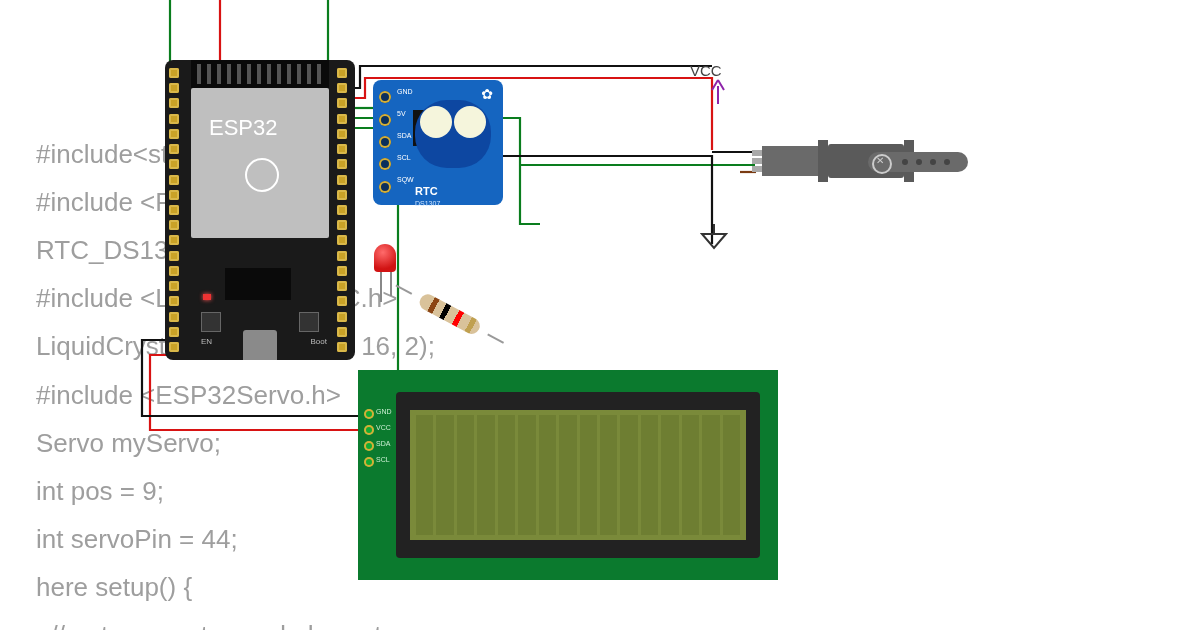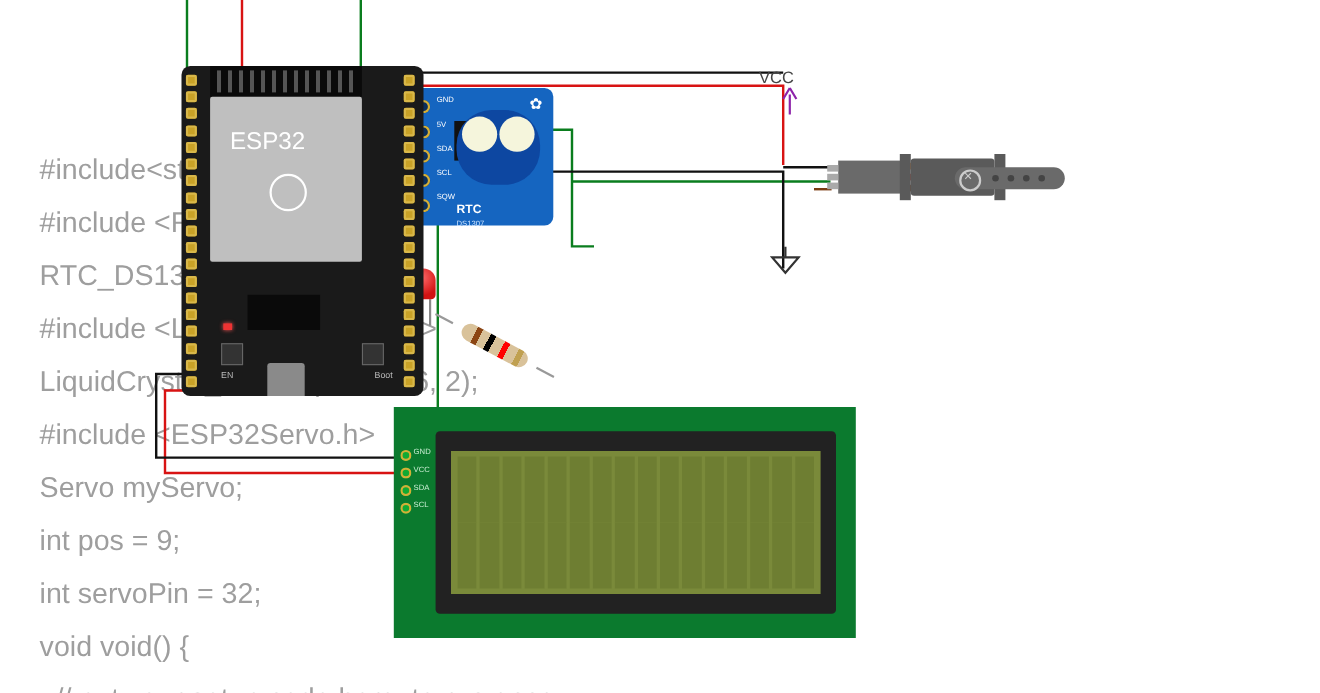--- a/index.html
+++ b/index.html
@@ -23,21 +23,21 @@
     font-family: "Segoe UI", Arial, sans-serif;
     pointer-events: none;
     white-space: pre;
     z-index: 5;
   }
   
   .esp32 {
     position: absolute;
     left: 165px;
     top: 60px;
-    width: 220px;
+    width: 190px;
     height: 300px;
     background: #1a1a1a;
     border-radius: 8px;
     z-index: 10;
   }
   .esp32 .pin-strip-l, .esp32 .pin-strip-r {
     position: absolute;
     top: 8px;
     width: 14px;
     height: 284px;
@@ -207,22 +207,22 @@
 
   <div class="code-overlay">
 <span>#include&lt;stdio.h&gt;</span>
 <span>#include &lt;RTClib.h&gt;</span>
 <span>RTC_DS1307 rtc;</span>
 <span>#include &lt;LiquidCrystal_I2C.h&gt;</span>
 <span>LiquidCrystal_I2C lcd(0x27, 16, 2);</span>
 <span>#include &lt;ESP32Servo.h&gt;</span>
 <span>Servo myServo;</span>
 <span>int pos = 9;</span>
-<span>int servoPin = 32;</span>
-<span>void void() {</span>
+<span>int servoPin = 44;</span>
+<span>here setup() {</span>
 <span>  // put your setup code here, to run once:</span>
 </div>
 
   <div class="esp32">
     <div class="pin-strip-l">
         <div class="pin"></div>
         <div class="pin"></div>
         <div class="pin"></div>
         <div class="pin"></div>
         <div class="pin"></div>

